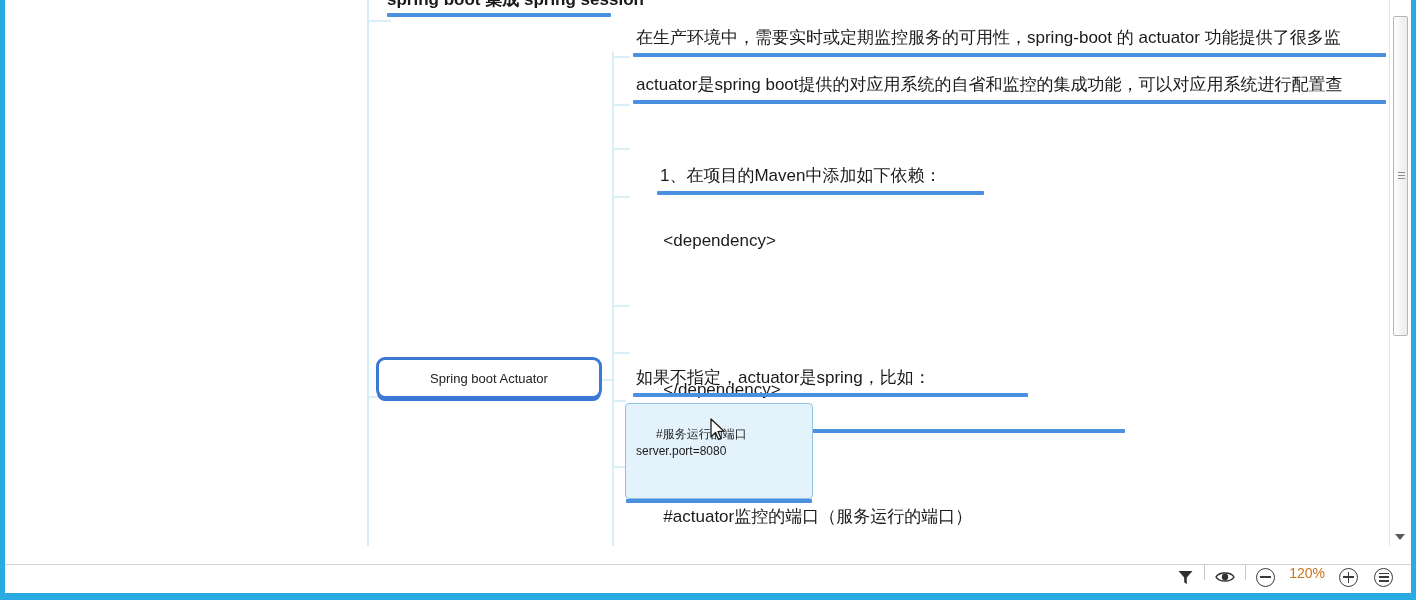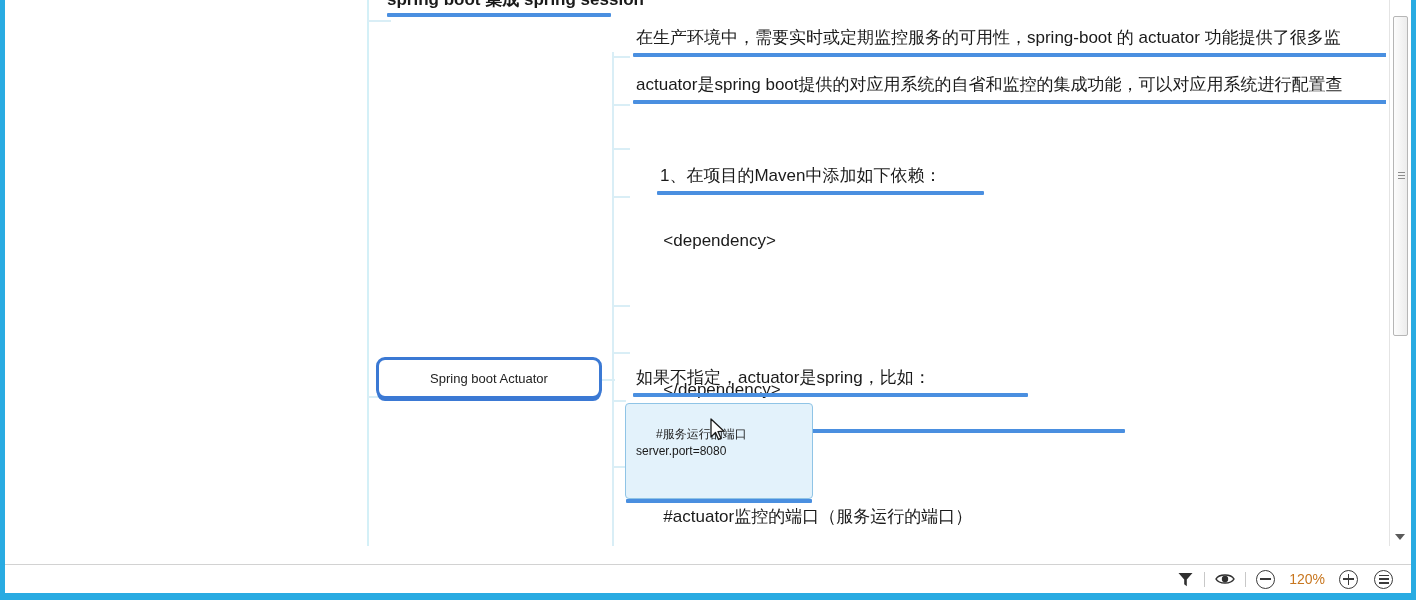--- a/index.html
+++ b/index.html
@@ -192,21 +192,21 @@
   }
 
   
   #statusbar {
     position: absolute;
     left: 0; bottom: 0;
     width: 1406px; height: 29px;
     background: #ffffff;
     border-top: 1px solid #d2d2d2;
     display: flex;
-    align-items: center;
+    align-items: flex-start;
     justify-content: flex-end;
     padding-right: 10px;
     gap: 0;
   }
   .sb-item {
     display: flex;
     align-items: center;
     justify-content: center;
     height: 24px;
     padding: 0 8px;

